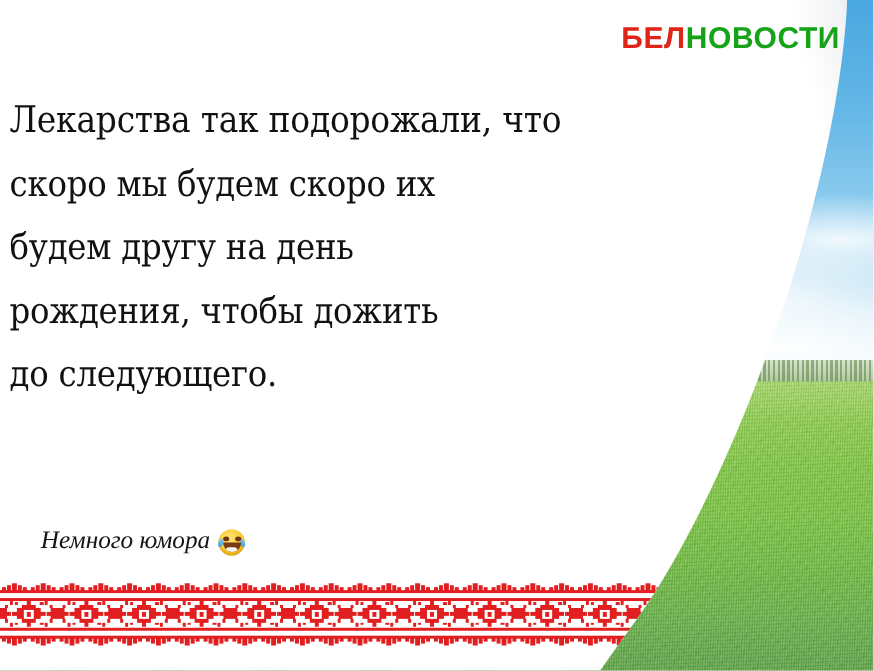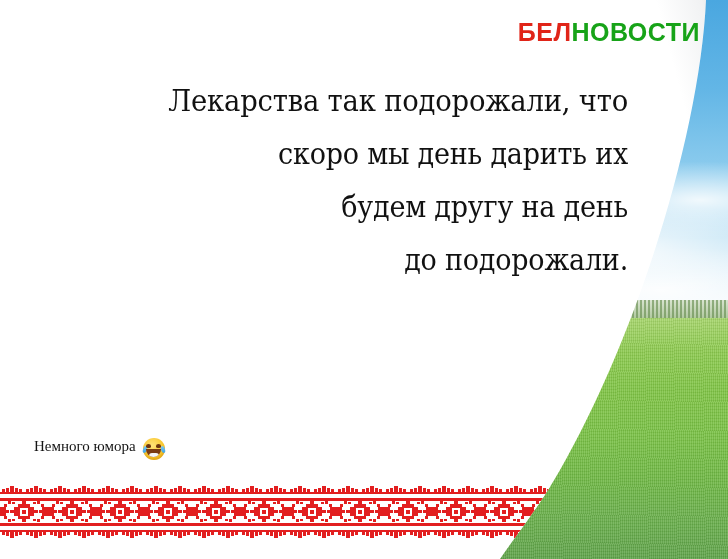--- a/index.html
+++ b/index.html
@@ -66,37 +66,37 @@
     font-family:"Liberation Sans", sans-serif;
     font-weight:bold;font-size:25px;letter-spacing:.5px;
     white-space:nowrap;
   }
   .logo .red{color:#e02418;text-align:right;}
   .logo .green{color:#17a318;margin-top:45px;}
 
   
   .joke{
     position:absolute;left:8px;top:74px;width:620px;
-    text-align:right;
+    text-align:left;
     font-family:"DejaVu Serif", "Liberation Serif", serif;
     font-size:30px;
     line-height:53px;
     color:#111111;
     letter-spacing:-.2px;
     font-stretch:condensed;
   }
   .joke .ln{display:block;white-space:nowrap;}
   .joke .ln:first-child{font-size:30.5px;}
 
   
   .caption{
     position:absolute;left:34px;top:438px;
     font-family:"Liberation Serif", serif;
-    font-size:15px;color:#141414;
-    display:flex;align-items:flex-start;gap:7px;white-space:nowrap;
+    font-style:italic;font-size:21px;color:#141414;
+    display:flex;align-items:flex-end;gap:7px;white-space:nowrap;
   }
   .emoji{
     width:22px;height:22px;border-radius:50%;position:relative;display:inline-block;
     background:radial-gradient(circle at 42% 34%, #ffe27a 0%, #fbc92d 58%, #eca713 100%);
     box-shadow:inset 0 -2px 3px rgba(180,120,0,.35);
   }
   .emoji .mouth{
     position:absolute;left:3.5px;top:11px;width:15px;height:8px;
     background:#7a3a12;border-radius:0 0 9px 9px;overflow:hidden;
   }
@@ -211,23 +211,24 @@
   </div>
 
   <div class="paper-shade"></div>
 
   <div class="logo">
     <span class="red">БЕЛ</span><span class="green">НОВОСТИ</span>
   </div>
 
   <div class="joke">
     <span class="ln">Лекарства так подорожали, что</span>
-    <span class="ln">скоро мы день дарить их</span>
+    <span class="ln">скоро мы будем скоро их</span>
     <span class="ln">будем другу на день</span>
-    <span class="ln">до подорожали.</span>
+    <span class="ln">рождения, чтобы дожить</span>
+    <span class="ln">до следующего.</span>
   </div>
 
   <div class="caption">
     <span>Немного юмора</span>
     <span class="emoji">
       <span class="tear l"></span>
       <span class="tear r"></span>
       <span class="eye l"></span>
       <span class="eye r"></span>
       <span class="mouth"></span>

